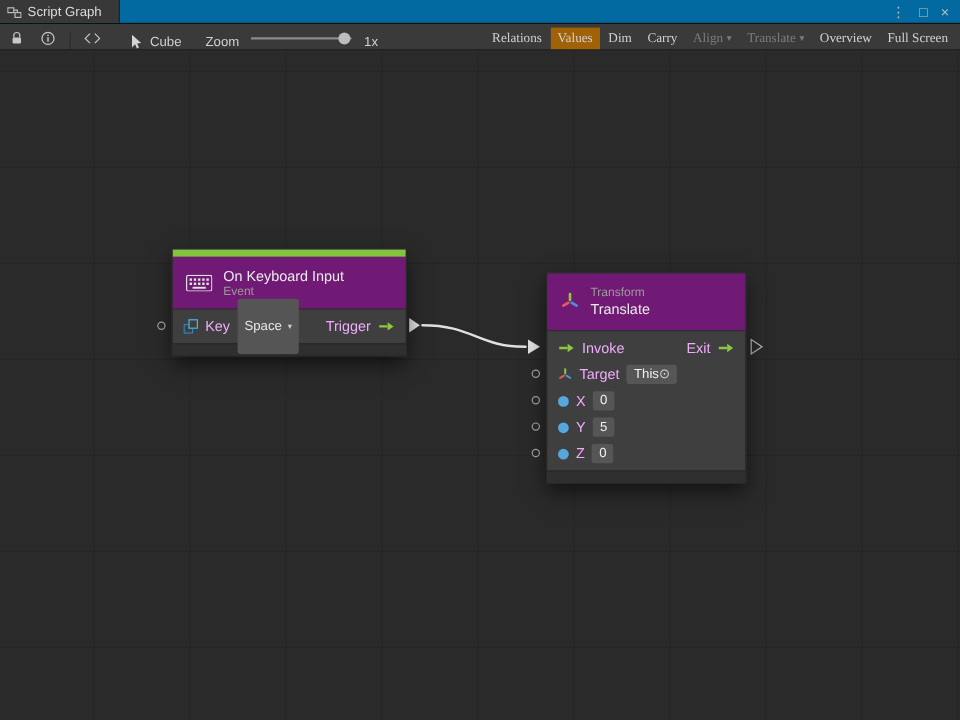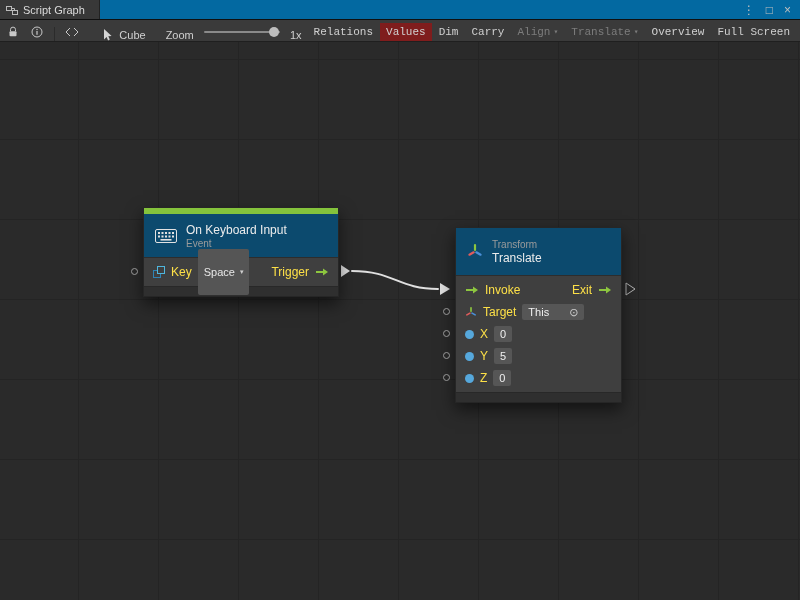--- a/index.html
+++ b/index.html
@@ -15,50 +15,50 @@
   
   .toolbar{height:22px;background:#3a3a3a;border-bottom:1px solid #1f1f1f;display:flex;align-items:flex-end;padding:0 4px;font-size:11px;color:#d0d0d0;gap:6px}
   .tool-btn{display:inline-flex;align-items:center;justify-content:center;width:20px;height:18px}
   .sep{width:1px;height:14px;background:#2b2b2b;margin:0 2px}
   .target-group{display:flex;align-items:center;gap:6px;margin-left:16px}
   .zoom-label{margin-left:14px}
   .slider{position:relative;width:84px;height:18px;margin:0 4px}
   .slider-track{position:absolute;left:0;right:0;top:8px;height:2px;background:#8a8a8a;border-radius:1px}
   .slider-knob{position:absolute;top:4px;right:1px;width:10px;height:10px;border-radius:50%;background:#bdbdbd}
   .tb-group{margin-left:auto;display:flex;align-items:center;gap:1px}
-  button.tb{background:none;border:0;color:#d0d0d0;font-size:11px;font-family:Liberation Mono, monospace;padding:3px 6px;display:inline-flex;gap:3px;align-items:center;white-space:nowrap}
-  button.tb.active{background:#7f1d1d}
+  button.tb{background:none;border:0;color:#d0d0d0;font-size:11px;font-family:Liberation Serif, serif;padding:3px 6px;display:inline-flex;gap:3px;align-items:center;white-space:nowrap}
+  button.tb.active{background:#a16207}
   button.tb.disabled{color:#7c7c7c}
   .caret{font-size:8px;line-height:1}
 
   
   .canvas{position:relative;width:800px;height:558px;overflow:hidden;background-color:#2a2a2a;
     background-image:linear-gradient(#242424 1px,transparent 1px),linear-gradient(90deg,#242424 1px,transparent 1px);
     background-size:80px 80px;background-position:78px 17px}
   .wires{position:absolute;inset:0;pointer-events:none}
 
   
   .node{position:absolute;background:#3f3f3f;border:1px solid #262626;box-shadow:0 7px 16px rgba(0,0,0,.55);color:#dcdcdc;font-size:12px}
   .accent{height:6px;background:#84c33c}
-  .nhead{display:flex;align-items:center;gap:9px;padding:0 11px;background:#0c4a6e;border-bottom:1px solid #2d2d2d}
+  .nhead{display:flex;align-items:center;gap:9px;padding:0 11px;background:#701a75;border-bottom:1px solid #2d2d2d}
   .node-keyboard{left:143px;top:165px;width:196px}
   .node-keyboard .nhead{height:44px}
   .node-translate{left:455px;top:185px;width:167px}
   .node-translate .nhead{height:48px}
   .nh-text{display:flex;flex-direction:column;gap:1px}
   .ntitle{font-size:12px;color:#ececec}
   .nsub{font-size:10px;color:#9b9b9b}
   .nbody{padding:3px 0}
   .nrow{position:relative;display:flex;align-items:center;gap:6px;height:22px;padding:0 9px}
   .port-in{position:absolute;left:-13px;top:50%;margin-top:-4px;width:7px;height:7px;border:1px solid #989898;border-radius:50%;background:transparent}
   .grow{flex:1}
-  .plabel{font-size:12px;color:#fde047}
+  .plabel{font-size:12px;color:#f0abfc}
   .dropdown{display:inline-flex;align-items:center;gap:5px;background:#555;border-radius:2px;padding:17px 6px;font-size:11px;color:#e8e8e8}
   .ddcaret{font-size:7px;color:#cfcfcf}
-  .vfield{display:inline-flex;align-items:center;gap:20px;background:#565656;border-radius:2px;padding:1px 6px;font-size:11px;color:#f0f0f0;min-width:16px;justify-content:center;line-height:14px}
+  .vfield{display:inline-flex;align-items:center;gap:0;background:#565656;border-radius:2px;padding:1px 6px;font-size:11px;color:#f0f0f0;min-width:16px;justify-content:center;line-height:14px}
   .picker{font-size:11px;color:#cfcfcf}
   .dot-blue{width:9px;height:9px;border-radius:50%;background:#56a8dc;flex:none}
   .type-icon{position:relative;width:12px;height:12px;flex:none}
   .type-icon::before{content:"";position:absolute;left:0;top:3.5px;width:6px;height:6px;border:1.5px solid #2f84b5}
   .type-icon::after{content:"";position:absolute;left:3.5px;top:0;width:6px;height:6px;border:1.5px solid #4fb6dd;background:#3f3f3f}
   .nfoot{height:10px;background:#2f2f2f;border-top:1px solid #282828}
   svg{display:block}
 </style>
 </head>
 <body>

